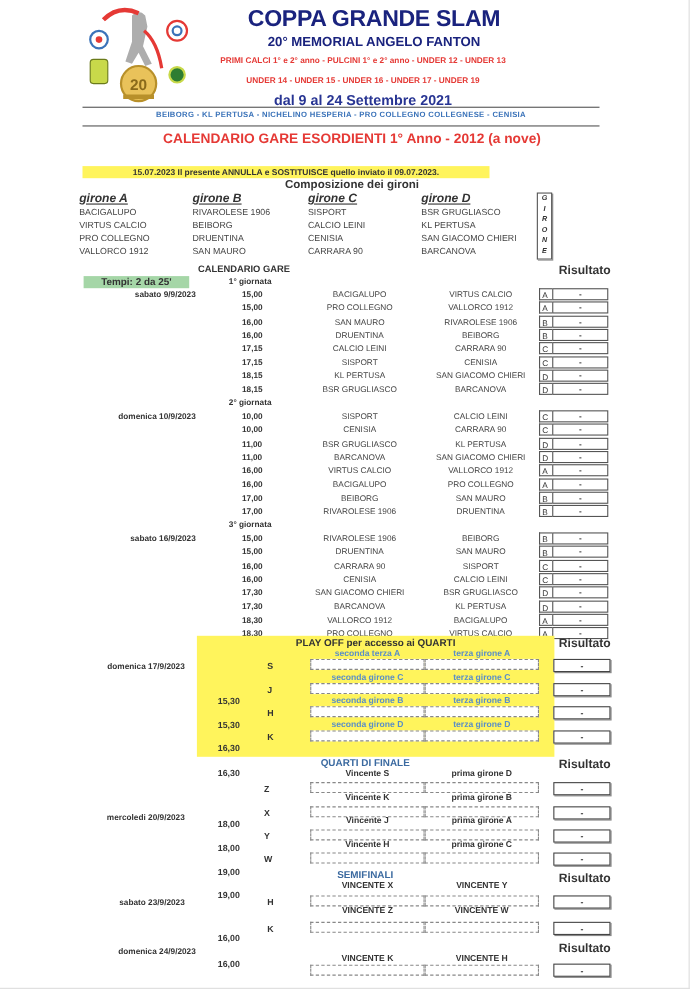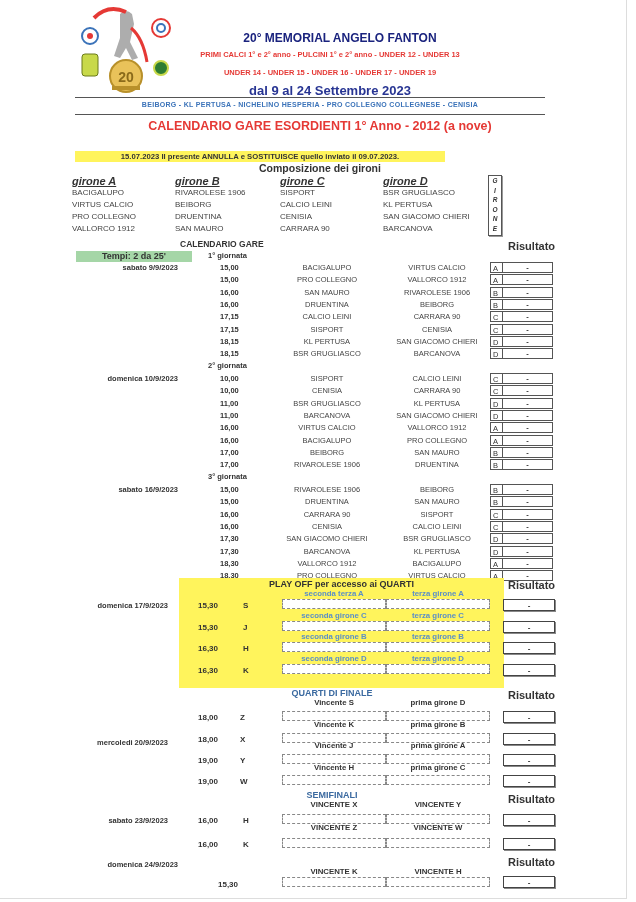--- a/index.html
+++ b/index.html
@@ -27,39 +27,39 @@
 
   .gcol { position:absolute; top:175px; width:110px; text-align:left; }
   .gcol .gh { font-size:11px; font-weight:bold; font-style:italic; text-decoration:underline; color:#333; line-height:12px; }
   .gcol .gt { font-size:8px; color:#444; line-height:12px; }
   .girone-box { position:absolute; left:488px; top:175px; width:12px; height:59px; border:1px solid #555; box-shadow:1px 1px 0 #999;
                 font-size:6.5px; font-weight:bold; font-style:italic; text-align:center; line-height:9.6px; color:#333; }
 
   
   .calhdr { left:180px; top:239px; font-size:8.5px; font-weight:bold; color:#333; }
   .risHdr { font-size:11px; font-weight:bold; color:#333; }
-  .tempi { position:absolute; left:76px; top:251px; width:116px; height:11px; background:#a5d6a7;
+  .tempi { position:absolute; left:76px; top:251px; width:96px; height:11px; background:#a5d6a7;
            font-size:9px; font-weight:bold; color:#333; text-align:center; line-height:11px; }
   .giornata { font-size:7.5px; font-weight:bold; color:#333; }
   .day { font-size:7.5px; font-weight:bold; color:#333; text-align:right; width:110px; }
   .row { position:absolute; left:0; height:12px; width:626px; font-size:7.5px; line-height:12px; }
   .row .t { position:absolute; left:220px; font-weight:bold; color:#333; }
   .row .h { position:absolute; left:272px; width:110px; text-align:center; color:#444; }
   .row .a { position:absolute; left:382px; width:110px; text-align:center; color:#444; }
   .row .g { position:absolute; left:490px; width:10px; height:11px; border:1px solid #555; border-right:none; text-align:left; padding-left:2px; color:#333; box-sizing:border-box; width:12px; }
   .row .r { position:absolute; left:502px; width:51px; height:11px; border:1px solid #555; text-align:center; font-weight:bold; box-sizing:border-box; line-height:10px; }
 
   
   .yellow { position:absolute; left:179px; top:578px; width:325px; height:110px; background:#fff45c; }
   .stageTitle { font-size:9px; font-weight:bold; }
   .slot-label { position:absolute; width:104px; text-align:center; font-size:7.8px; font-weight:bold; }
   .slot { position:absolute; width:104px; height:10px; background:#fff; border:1px dashed #888; box-sizing:border-box; }
   .res { position:absolute; left:503px; width:52px; height:12px; border:1px solid #444; box-shadow:1px 1px 0 #888; background:#fff;
          text-align:center; font-size:8px; font-weight:bold; line-height:11px; box-sizing:border-box; }
-  .ko-time { font-size:8px; font-weight:bold; color:#333; }
+  .ko-time { font-size:8px; font-weight:bold; color:#333;margin-top:32px; }
   .ko-code { font-size:8px; font-weight:bold; color:#333; }
   .ko-day { font-size:7.5px; font-weight:bold; color:#333; text-align:right; width:110px; }
 
   .finalbar { position:absolute; left:76px; top:854px; width:413px; height:13px; background:#90caf9;
               font-size:7.5px; line-height:13px; color:#333; }
 </style>
 </head>
 <body>
 
 <div class="page">
@@ -72,24 +72,25 @@
     <path d="M55 22 q12 10 16 34" stroke="#e53935" stroke-width="3" fill="none"></path>
     <circle cx="14" cy="30" r="8" fill="#fff" stroke="#3b73b9" stroke-width="2"></circle>
     <circle cx="14" cy="30" r="3" fill="#e53935"></circle>
     <circle cx="85" cy="22" r="9" fill="#fff" stroke="#e53935" stroke-width="2"></circle>
     <circle cx="85" cy="22" r="4" fill="none" stroke="#3b73b9" stroke-width="2"></circle>
     <rect x="6" y="48" width="16" height="22" rx="3" fill="#c8d94a" stroke="#6a7a1a"></rect>
     <circle cx="85" cy="62" r="7" fill="#2e7d32" stroke="#c8d94a" stroke-width="2"></circle>
     <path d="M36 82 h28" stroke="#b8902a" stroke-width="4"></path>
   </svg>
 
+  <div class="abs title">COPPA GRANDE SLAM</div>
   <div class="abs subtitle">20°  MEMORIAL ANGELO FANTON</div>
   <div class="abs cats" style="top:50px">PRIMI CALCI 1° e 2° anno - PULCINI 1° e 2° anno -  UNDER 12 - UNDER 13</div>
   <div class="abs cats" style="top:68px">UNDER 14  -  UNDER 15  - UNDER 16  - UNDER 17 - UNDER 19</div>
-  <div class="abs dates">dal 9 al 24 Settembre 2023</div>
+  <div class="abs dates">dal 9 al 24 Settembre 2021</div>
   <div class="hr" style="top:97px"></div>
   <div class="abs clubs">BEIBORG - KL PERTUSA - NICHELINO HESPERIA - PRO COLLEGNO COLLEGNESE - CENISIA</div>
   <div class="hr" style="top:114px"></div>
 
   <div class="abs caltitle">CALENDARIO GARE ESORDIENTI 1° Anno - 2012 (a nove)</div>
   <div class="notice">15.07.2023 Il presente ANNULLA e SOSTITUISCE quello inviato il 09.07.2023.</div>
   <div class="abs compo">Composizione dei gironi</div>
 
   <div class="gcol" style="left:72px">
     <div class="gh">girone A</div>

